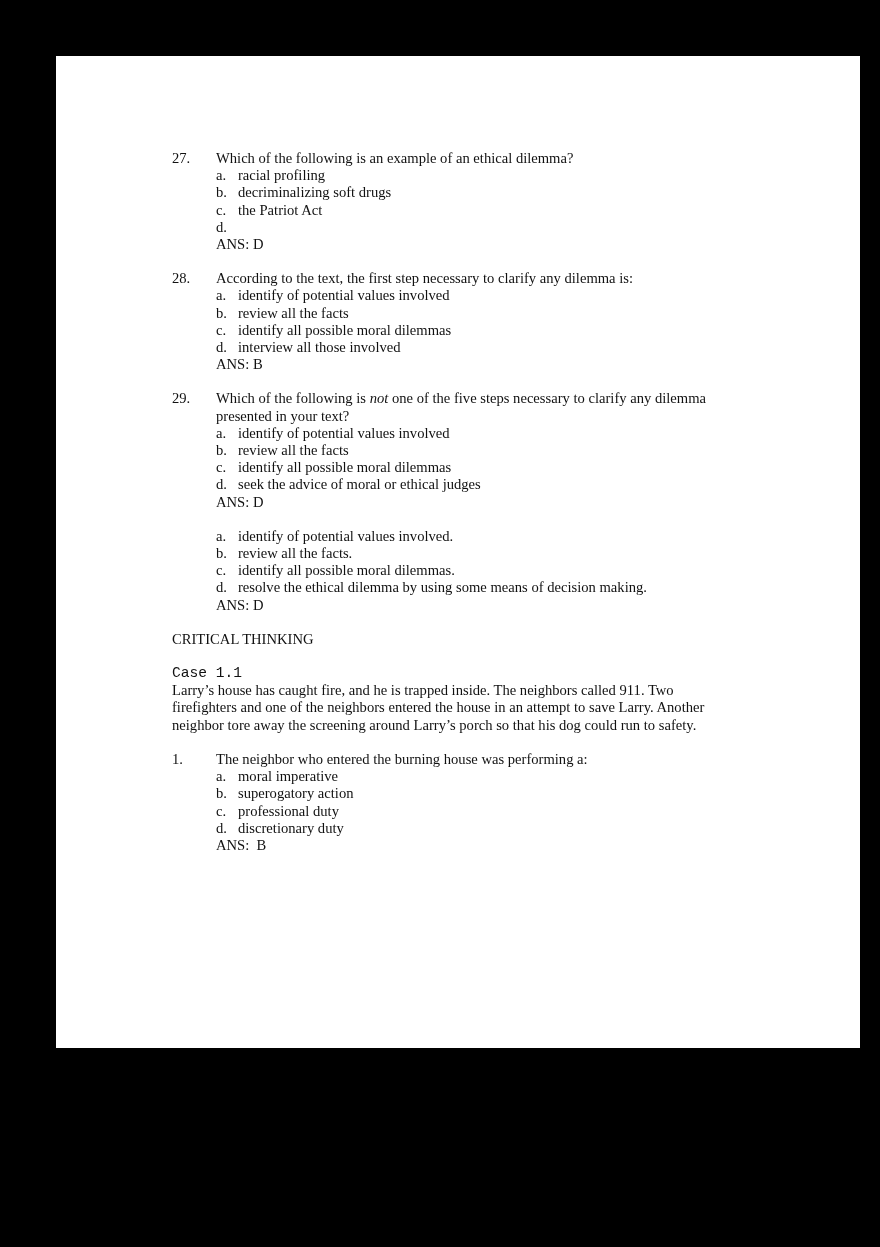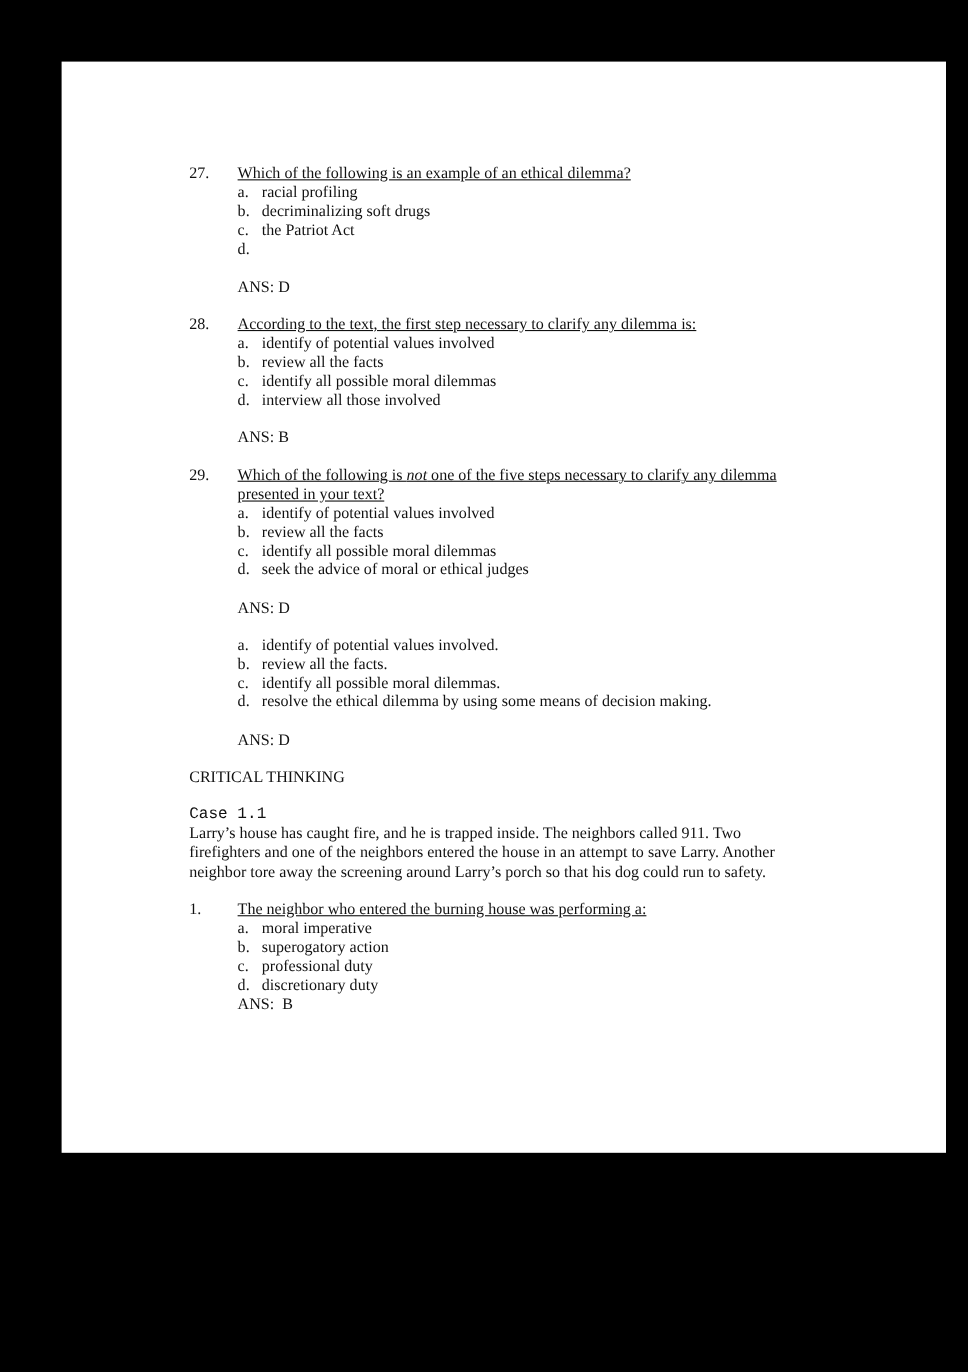--- a/index.html
+++ b/index.html
@@ -13,25 +13,25 @@
     position: absolute; left: 56px; top: 56px;
     width: 768px; height: 992px; background: #ffffff; padding-left: 36px;
   }
   .content {
     position: absolute; left: 116px; top: 94px; width: 560px;
     font-size: 14.6px; line-height: 17.2px;
   }
   .q { position: relative; margin: 0; }
   .q-row { display: flex; }
   .q-num { width: 44px; flex: 0 0 44px; }
-  .q-text { flex: 1; text-decoration: underline; }
+  .q-text { flex: 1; }
   .options { margin-left: 44px; }
   .opt { display: flex; }
   .opt-letter { width: 22px; flex: 0 0 22px; }
-  .ans { margin-left: 44px; margin-top: 17px; }
+  .ans { margin-left: 44px; }
   .ans.tight { margin-top: 0; }
   .gap { height: 17px; }
   .heading { font-weight: normal; margin-top: 17px; }
   .case-title { margin-top: 17px; font-family: Liberation Mono, monospace; }
   .case-body { width: 560px; }
 </style>
 </head>
 <body>
 
 <div class="page">

